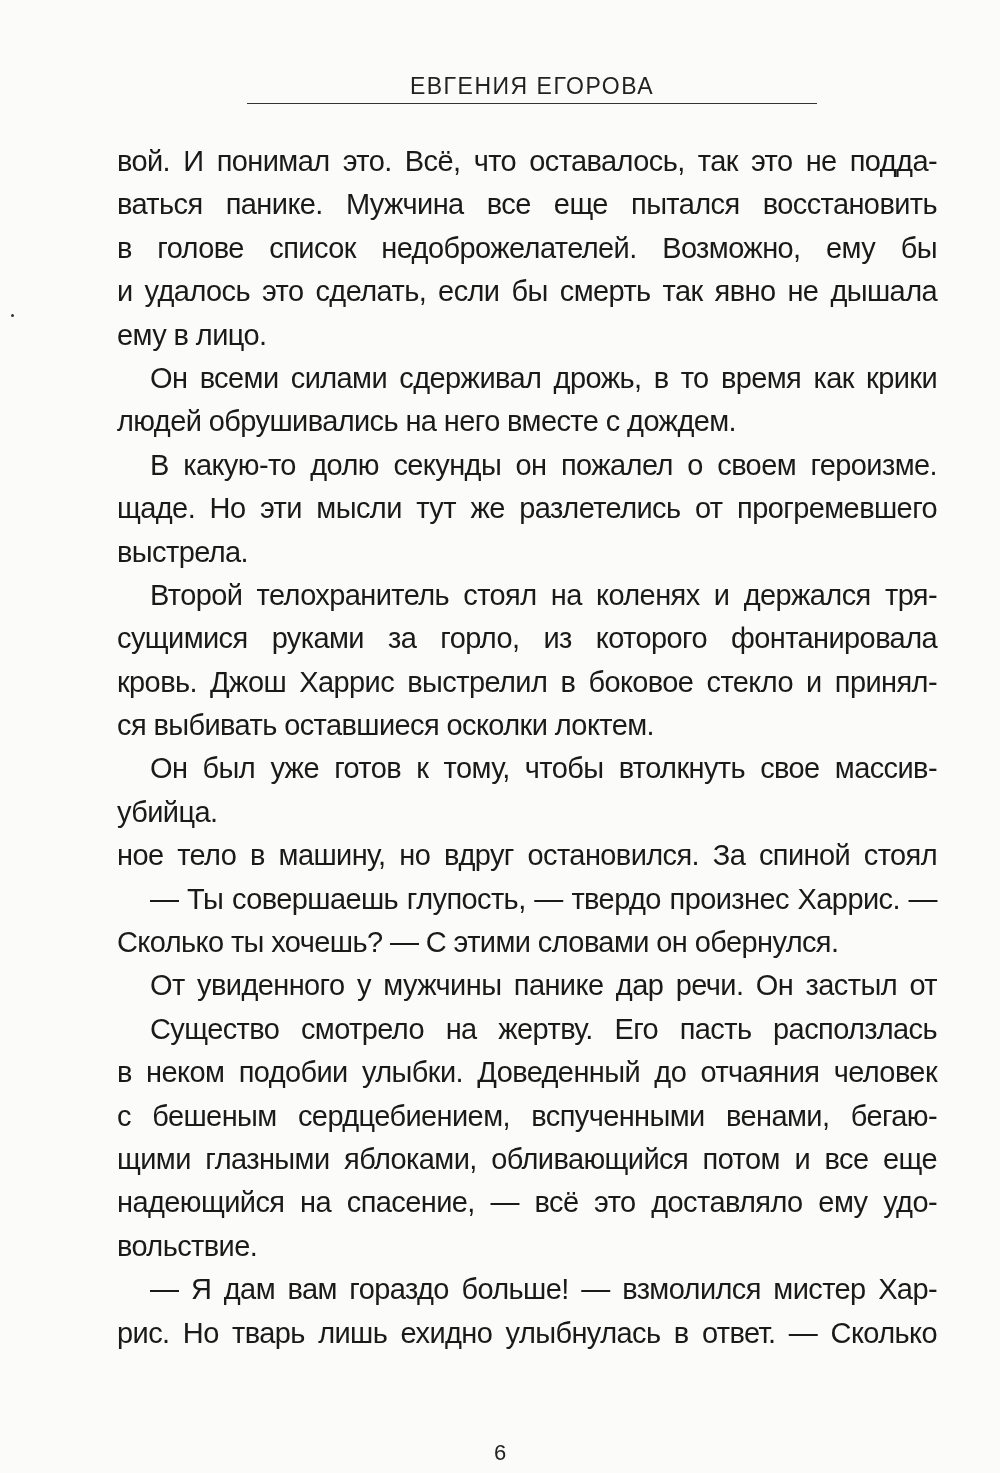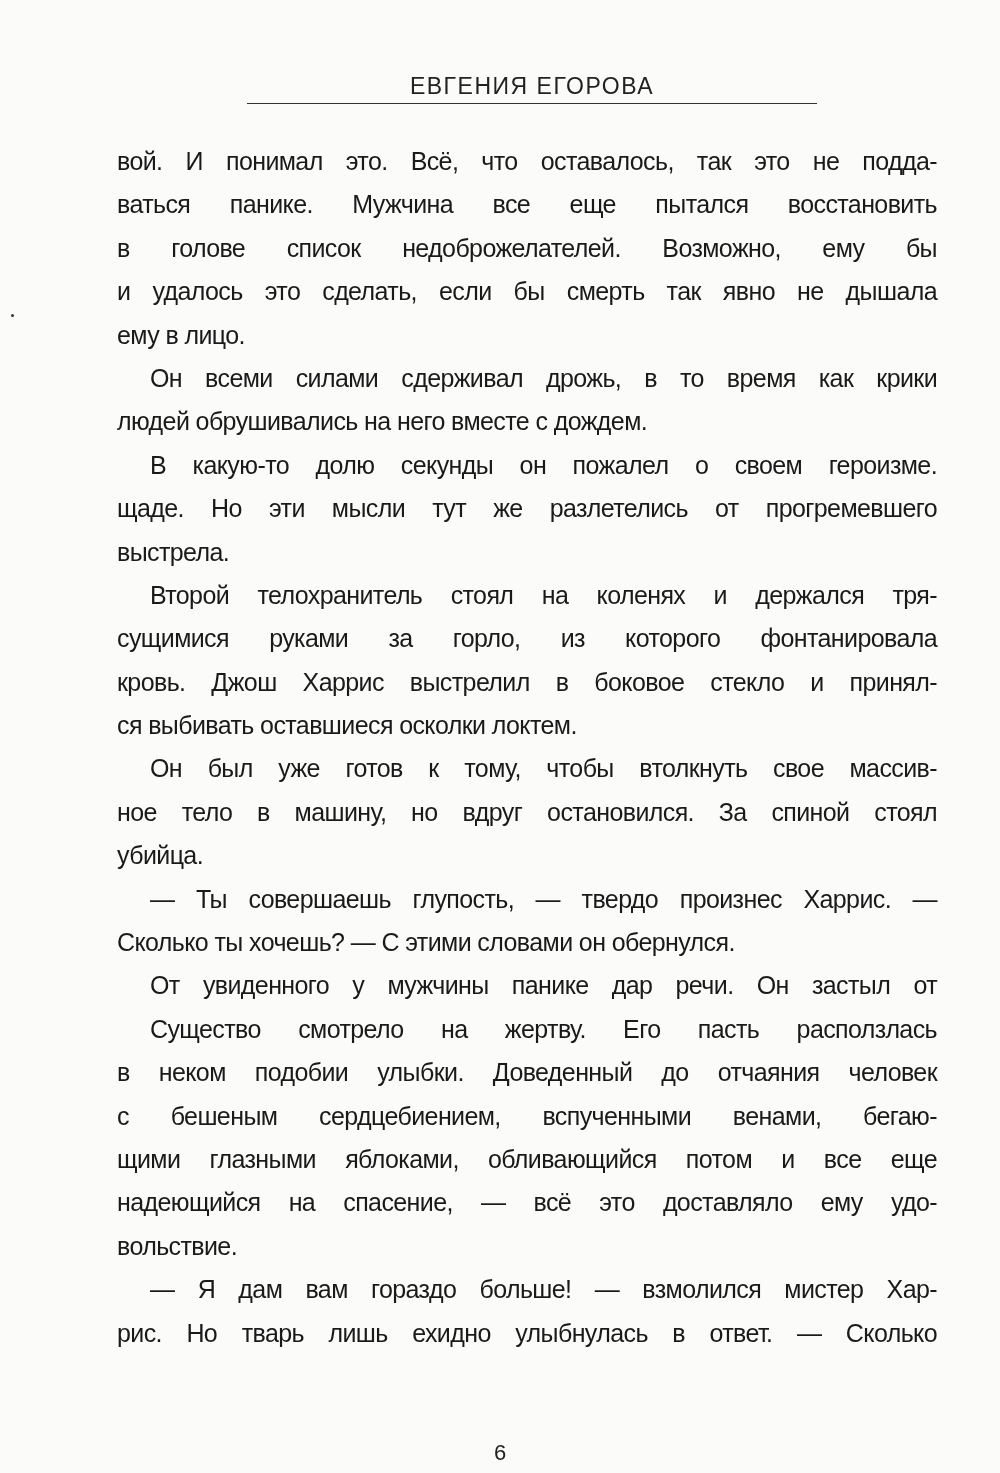--- a/index.html
+++ b/index.html
@@ -22,21 +22,21 @@
   .header-rule {
     position: absolute; left: 0; top: 31px; width: 570px; height: 0;
     border-top: 1.5px solid #333;
   }
   .text-block {
     position: absolute; left: 117px; top: 140px; width: 820px;
   }
   .line {
     display: block;
     height: 43.4px; line-height: 43.4px;
-    font-size: 25px;
+    font-size: 29px;
     letter-spacing: -0.6px;
     white-space: nowrap;
     text-align: justify;
     text-align-last: justify;
   }
   .line.last { text-align-last: left; }
   .line.indent { padding-left: 33px; }
   .page-number {
     position: absolute; left: 0; width: 1000px; top: 1440px;
     text-align: center; font-size: 22px; color: #222;
@@ -65,22 +65,22 @@
     <span class="line indent">Он всеми силами сдерживал дрожь, в то время как крики</span>
     <span class="line last">людей обрушивались на него вместе с дождем.</span>
     <span class="line indent">В какую-то долю секунды он пожалел о своем героизме.</span>
     <span class="line">щаде. Но эти мысли тут же разлетелись от прогремевшего</span>
     <span class="line last">выстрела.</span>
     <span class="line indent">Второй телохранитель стоял на коленях и держался тря-</span>
     <span class="line">сущимися руками за горло, из которого фонтанировала</span>
     <span class="line">кровь. Джош Харрис выстрелил в боковое стекло и принял-</span>
     <span class="line last">ся выбивать оставшиеся осколки локтем.</span>
     <span class="line indent">Он был уже готов к тому, чтобы втолкнуть свое массив-</span>
+    <span class="line last">убийца.</span>
     <span class="line">ное тело в машину, но вдруг остановился. За спиной стоял</span>
-    <span class="line last">убийца.</span>
     <span class="line indent">— Ты совершаешь глупость, — твердо произнес Харрис. —</span>
     <span class="line last">Сколько ты хочешь? — С этими словами он обернулся.</span>
     <span class="line indent">От увиденного у мужчины панике дар речи. Он застыл от</span>
     <span class="line indent">Существо смотрело на жертву. Его пасть расползлась</span>
     <span class="line">в неком подобии улыбки. Доведенный до отчаяния человек</span>
     <span class="line">с бешеным сердцебиением, вспученными венами, бегаю-</span>
     <span class="line">щими глазными яблоками, обливающийся потом и все еще</span>
     <span class="line">надеющийся на спасение, — всё это доставляло ему удо-</span>
     <span class="line last">вольствие.</span>
     <span class="line indent">— Я дам вам гораздо больше! — взмолился мистер Хар-</span>

